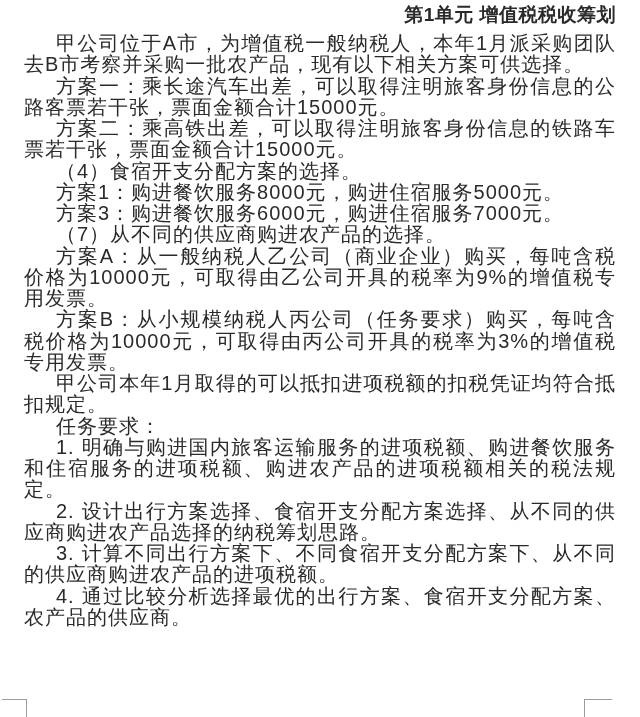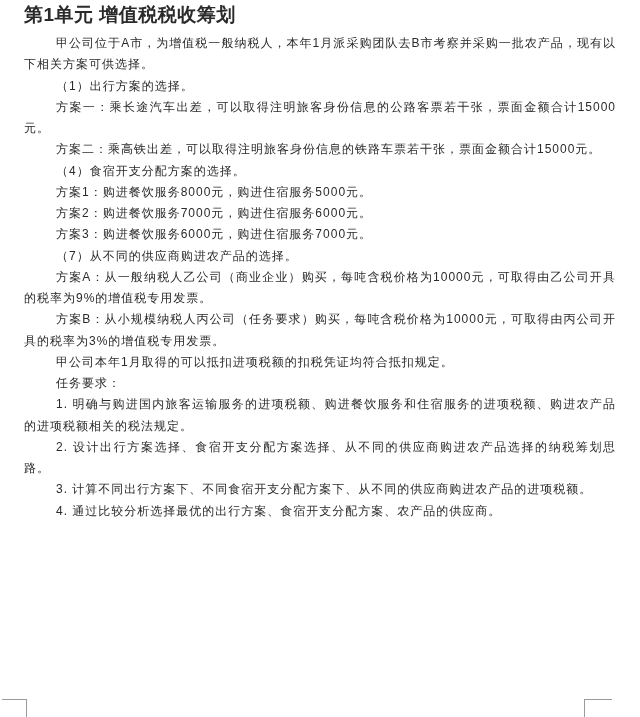--- a/index.html
+++ b/index.html
@@ -16,30 +16,30 @@
     background: var(--bg, #ffffff);
     color: var(--text, #2a2a2a);
     font-family: "Liberation Sans", sans-serif;
   }
   .doc-title {
     margin: 0;
     padding: 3px 24px 0 24px;
     font-size: 19px;
     line-height: 24px;
     font-weight: 700;
-    text-align: left;
+    text-align: right;
     letter-spacing: 0.5px;
   }
   .doc-body {
     margin-top: 6px;
     padding: 0 24px;
   }
   .doc-body p {
     margin: 0;
-    font-size: 12px;
+    font-size: 20px;
     line-height: 21.25px;
     letter-spacing: 1px;
     text-align: justify;
     text-indent: 32px;
     word-break: break-all;
   }
   .crop-mark {
     position: absolute;
     top: 699px;
     height: 18px;
@@ -56,26 +56,24 @@
     border-left: 1px solid var(--crop, #9b9b9b);
   }
 </style>
 </head>
 <body>
 
 <div class="page">
   <h1 class="doc-title">第1单元 增值税税收筹划</h1>
   <div class="doc-body">
       <p>甲公司位于A市，为增值税一般纳税人，本年1月派采购团队去B市考察并采购一批农产品，现有以下相关方案可供选择。</p>
-      <p>（1）出行方案的选择。</p>
       <p>方案一：乘长途汽车出差，可以取得注明旅客身份信息的公路客票若干张，票面金额合计15000元。</p>
       <p>方案二：乘高铁出差，可以取得注明旅客身份信息的铁路车票若干张，票面金额合计15000元。</p>
       <p>（4）食宿开支分配方案的选择。</p>
       <p>方案1：购进餐饮服务8000元，购进住宿服务5000元。</p>
-      <p>方案2：购进餐饮服务7000元，购进住宿服务6000元。</p>
       <p>方案3：购进餐饮服务6000元，购进住宿服务7000元。</p>
       <p>（7）从不同的供应商购进农产品的选择。</p>
       <p>方案A：从一般纳税人乙公司（商业企业）购买，每吨含税价格为10000元，可取得由乙公司开具的税率为9%的增值税专用发票。</p>
       <p>方案B：从小规模纳税人丙公司（任务要求）购买，每吨含税价格为10000元，可取得由丙公司开具的税率为3%的增值税专用发票。</p>
       <p>甲公司本年1月取得的可以抵扣进项税额的扣税凭证均符合抵扣规定。</p>
       <p>任务要求：</p>
       <p>1. 明确与购进国内旅客运输服务的进项税额、购进餐饮服务和住宿服务的进项税额、购进农产品的进项税额相关的税法规定。</p>
       <p>2. 设计出行方案选择、食宿开支分配方案选择、从不同的供应商购进农产品选择的纳税筹划思路。</p>
       <p>3. 计算不同出行方案下、不同食宿开支分配方案下、从不同的供应商购进农产品的进项税额。</p>
       <p>4. 通过比较分析选择最优的出行方案、食宿开支分配方案、农产品的供应商。</p>

